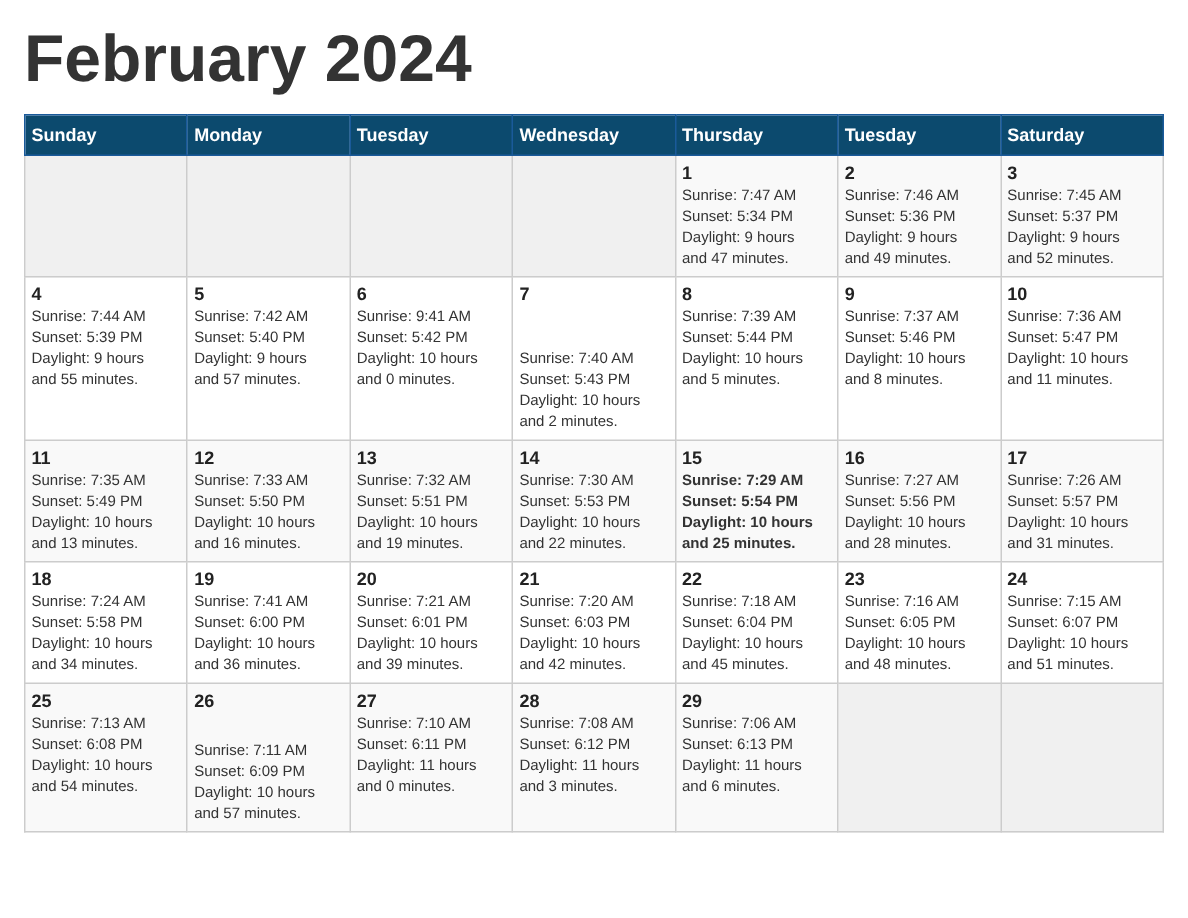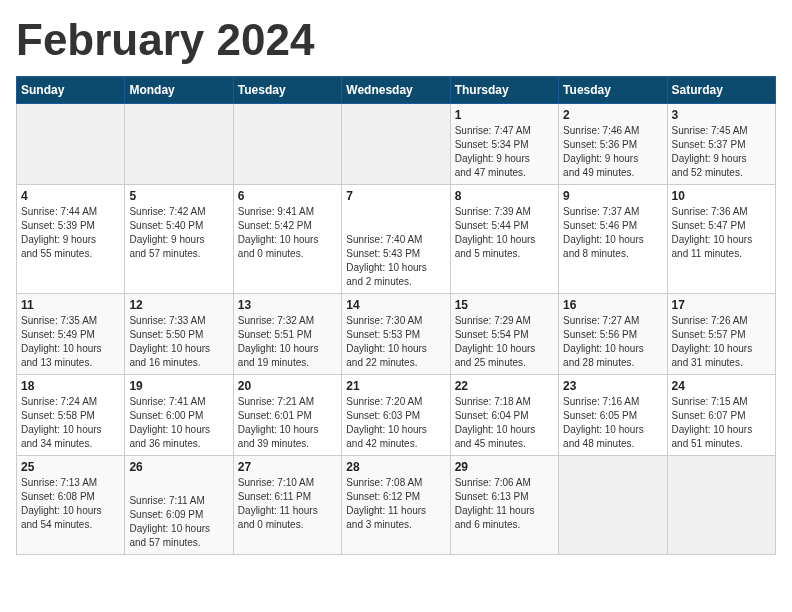--- a/index.html
+++ b/index.html
@@ -212,21 +212,21 @@
         </td>
         <td>
           <div class="day-number">14</div>
           <div class="day-info" style="white-space: pre-line;">Sunrise: 7:30 AM
 Sunset: 5:53 PM
 Daylight: 10 hours
 and 22 minutes.</div>
         </td>
         <td>
           <div class="day-number">15</div>
-          <div class="day-info" style="white-space: pre-line;">Sunrise: 7:29 AM
+          <div class="day-info" style="white-space: pre-line; font-weight: bold;">Sunrise: 7:29 AM
 Sunset: 5:54 PM
 Daylight: 10 hours
 and 25 minutes.</div>
         </td>
         <td>
           <div class="day-number">16</div>
           <div class="day-info" style="white-space: pre-line;">Sunrise: 7:27 AM
 Sunset: 5:56 PM
 Daylight: 10 hours
 and 28 minutes.</div>

